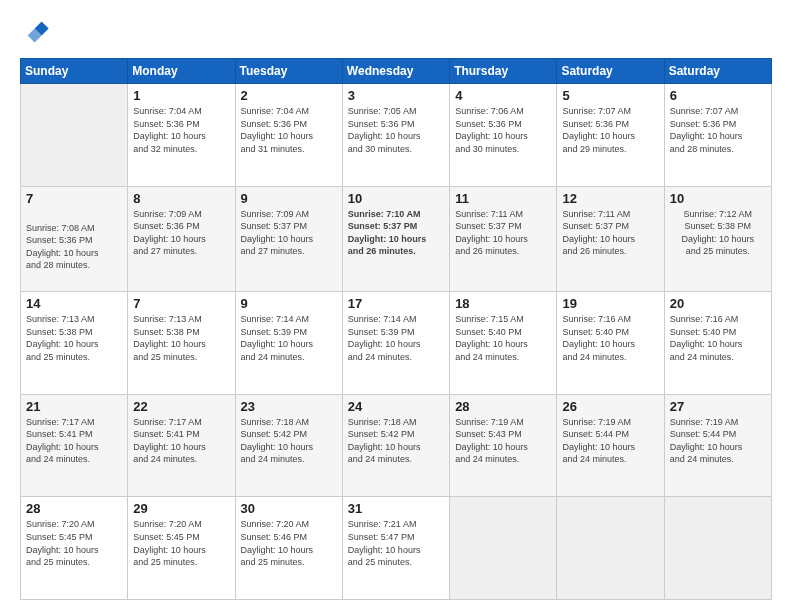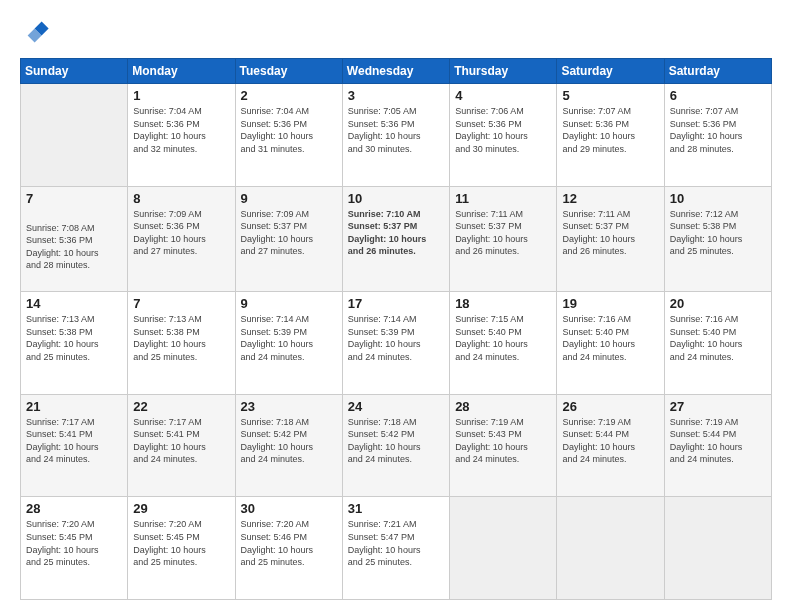--- a/index.html
+++ b/index.html
@@ -219,21 +219,21 @@
           </td>
           <td>
             <span class="day-number">12</span>
             <div class="day-info" style="white-space: pre-line;">Sunrise: 7:11 AM
 Sunset: 5:37 PM
 Daylight: 10 hours
 and 26 minutes.</div>
           </td>
           <td>
             <span class="day-number">10</span>
-            <div class="day-info" style="white-space: pre-line;">Sunrise: 7:12 AM
+            <div class="day-info" style="white-space: pre-line; text-align: center;">Sunrise: 7:12 AM
 Sunset: 5:38 PM
 Daylight: 10 hours
 and 25 minutes.</div>
           </td>
         </tr>
         <tr>
           <td>
             <span class="day-number">14</span>
             <div class="day-info" style="white-space: pre-line;">Sunrise: 7:13 AM
 Sunset: 5:38 PM

